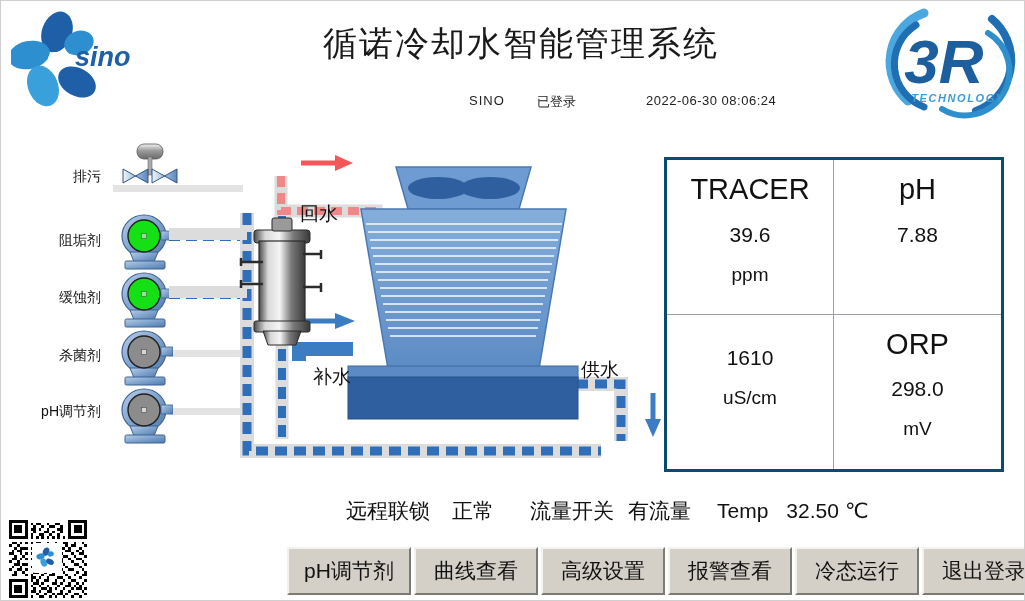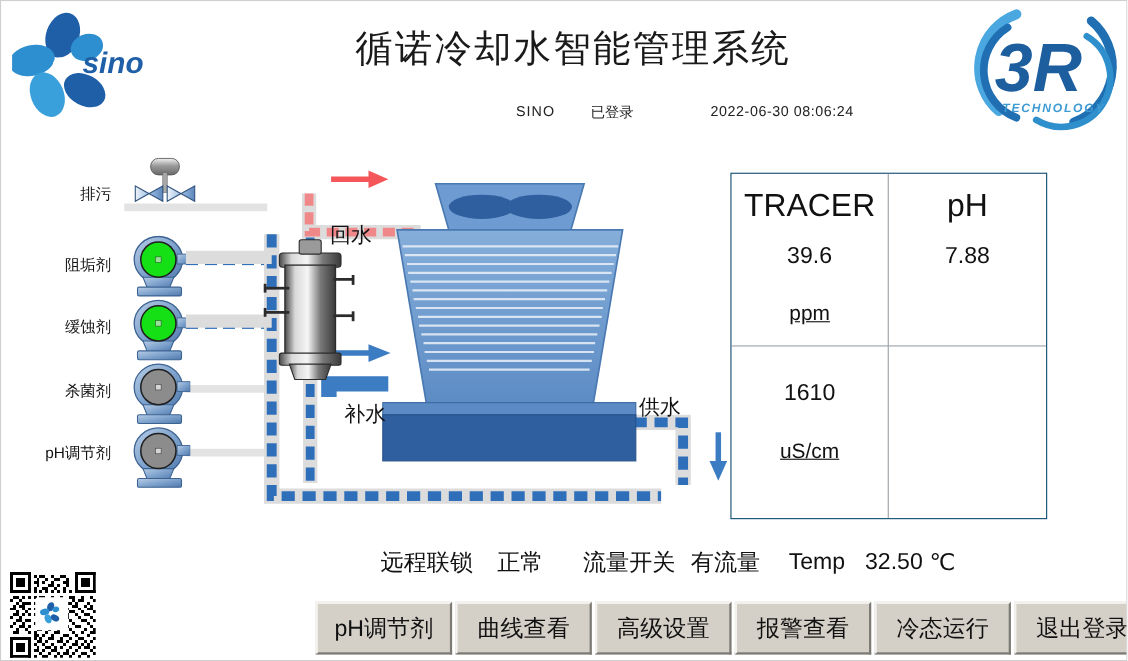--- a/index.html
+++ b/index.html
@@ -60,41 +60,41 @@
     background: repeating-linear-gradient(to right,#2f6fba 0 11px, rgba(0,0,0,0) 11px 17px);
   }
 
   .tower-label {
     position:absolute; font-size:19px; color:#111; white-space:nowrap;
   }
 
   
   #panel {
     position:absolute; left:663px; top:156px;
-    width:288px; height:315px;
-    border:1px solid #0c4a6e;
+    width:340px; height:315px;
+    border:3px solid #0c4a6e;
     box-sizing:border-box;
     display:grid;
     grid-template-columns:1fr 1fr;
     grid-template-rows:1fr 1fr;
     background:#ffffff;
   }
   .cell {
     border-right:1px solid #9aa0a6;
     border-bottom:1px solid #9aa0a6;
     box-sizing:border-box;
     display:flex; flex-direction:column;
     align-items:center; justify-content:flex-start;
     padding-top:14px;
   }
   .cell:nth-child(2), .cell:nth-child(4) { border-right:none; }
   .cell:nth-child(3), .cell:nth-child(4) { border-bottom:none; }
   .cell .name { font-size:29px; color:#111; line-height:1.1; }
   .cell .val  { font-size:21px; color:#111; margin-top:17px; }
-  .cell .unit { font-size:19px; color:#111; margin-top:30px;text-decoration:underline; }
+  .cell .unit { font-size:19px; color:#111; margin-top:17px; }
 
   
   #statusrow {
     position:absolute; left:345px; top:493px; width:670px; height:34px;
     display:flex; align-items:center;
     font-size:21px; color:#111; white-space:nowrap;
   }
   #statusrow span { display:inline-block; }
   .sp-a { margin-right:22px; }
   .sp-b { margin-right:36px; }
@@ -361,20 +361,25 @@
       <div class="unit">ppm</div>
     </div>
     <div class="cell">
       <div class="name">pH</div>
       <div class="val">7.88</div>
       <div class="unit"></div>
     </div>
     <div class="cell">
       <div class="val">1610</div>
       <div class="unit">uS/cm</div>
+    </div>
+    <div class="cell">
+      <div class="name">ORP</div>
+      <div class="val">298.0</div>
+      <div class="unit">mV</div>
     </div>
   </div>
 
   <div id="statusrow">
     <span class="sp-a">远程联锁</span>
     <span class="sp-b">正常</span>
     <span class="sp-c">流量开关</span>
     <span class="sp-d">有流量</span>
     <span class="sp-e">Temp</span>
     <span class="sp-f">32.50</span>

